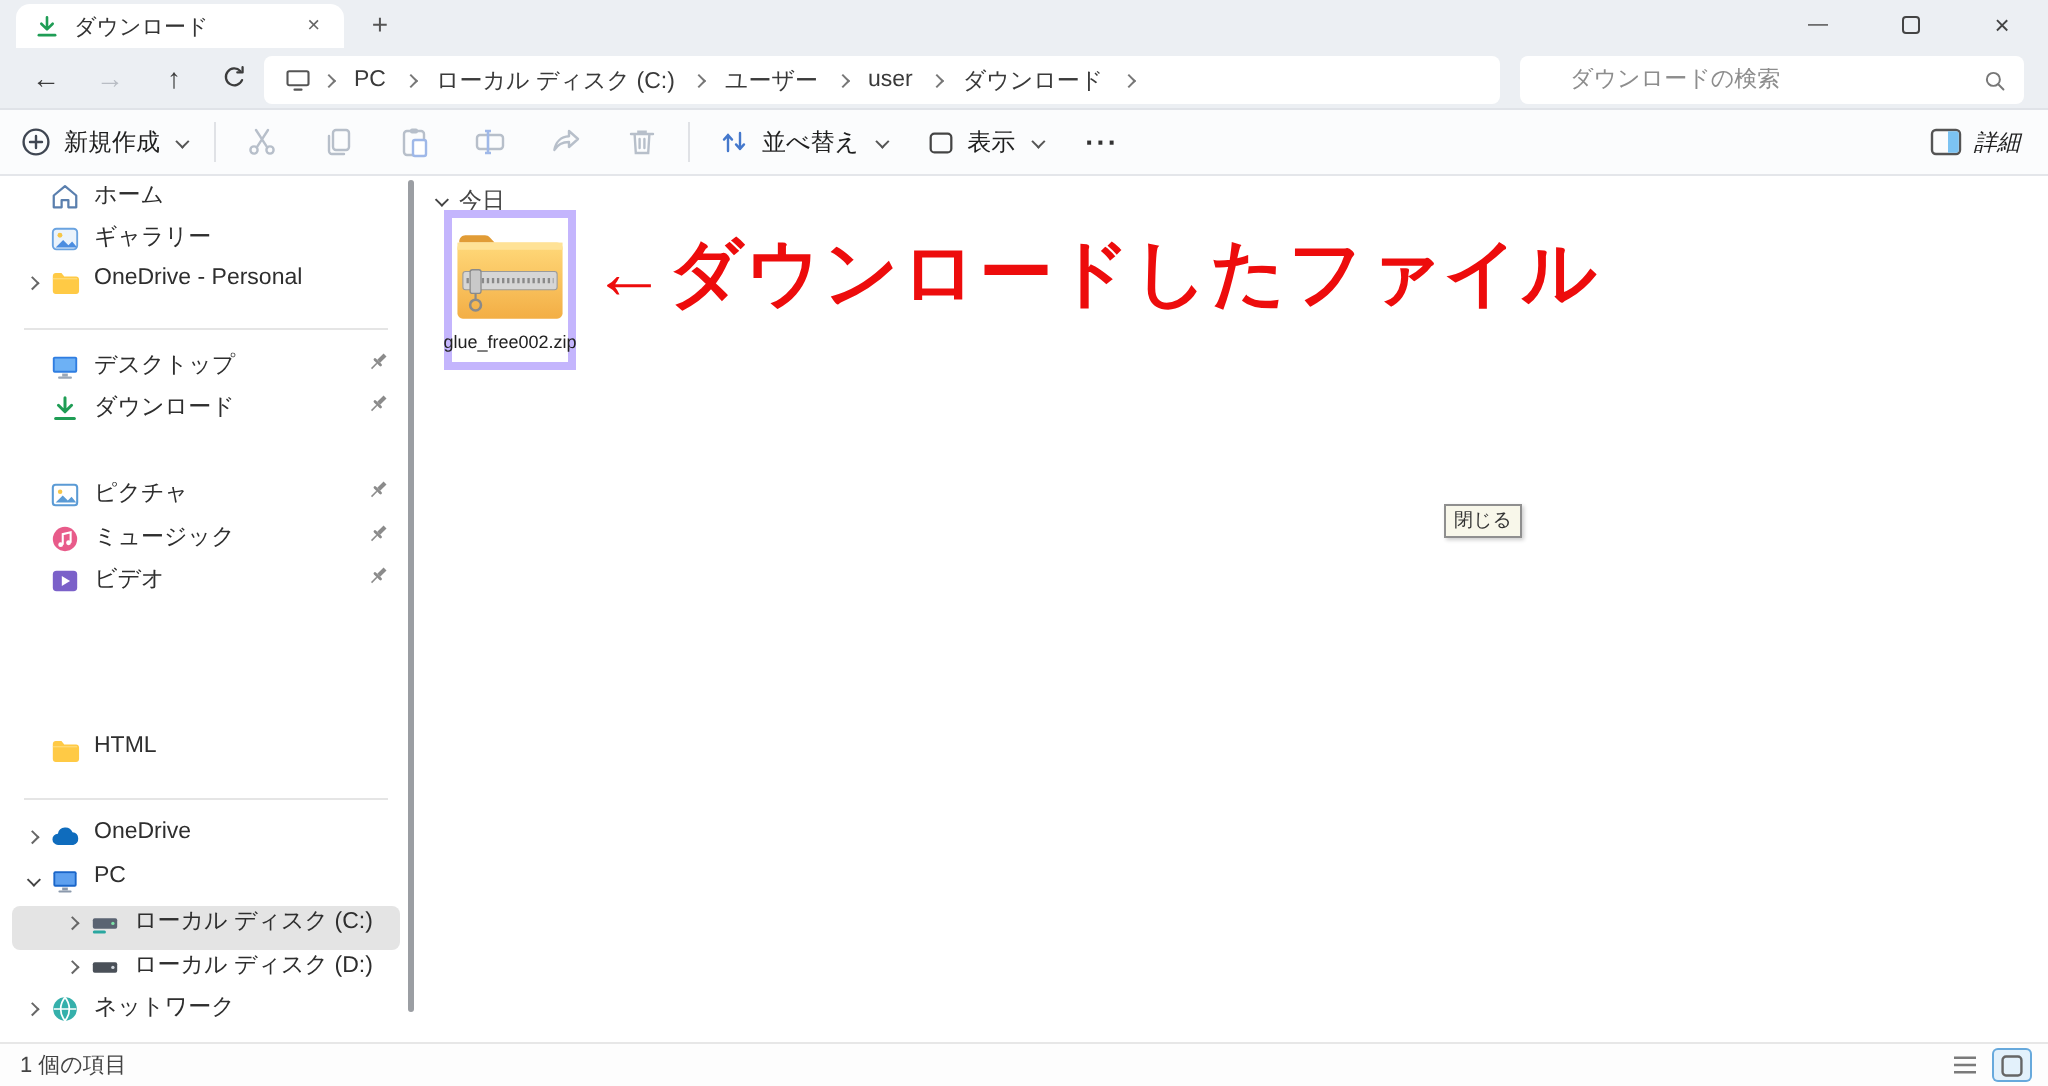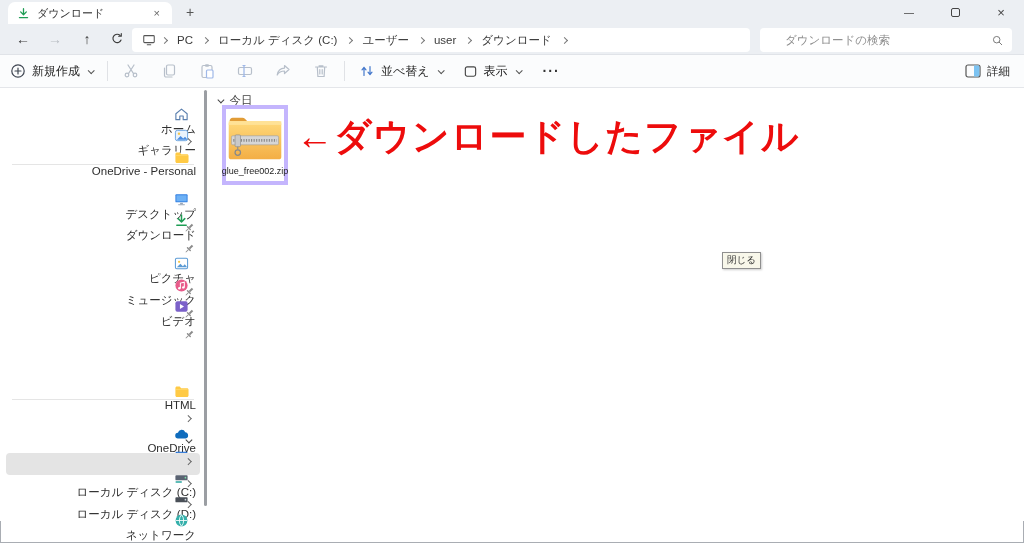--- a/index.html
+++ b/index.html
@@ -42,27 +42,27 @@
   
   .toolbar{ position:absolute; top:55px; left:0; right:0; height:33px; background:#fbfcfd;
             border-bottom:1px solid #e4e6ea; display:flex; align-items:center; }
   .tbgroup{ display:flex; align-items:center; gap:6px; padding:0 10px; }
   .tblabel{ font-size:12px; color:#1f1f1f; white-space:nowrap; }
   .caret{ width:5px; height:5px; border-right:1.2px solid #555; border-bottom:1.2px solid #555;
           transform:rotate(45deg) translateY(-1px); margin-left:2px; }
   .tbsep{ width:1px; height:20px; background:#e0e2e6; margin:0 4px; }
   .tbicon{ width:38px; height:26px; display:flex; align-items:center; justify-content:center; }
   .tbmore{ font-size:14px; font-weight:bold; color:#333; letter-spacing:1px; padding:0 12px; }
-  .tbdetails{ margin-left:auto; display:flex; align-items:center; gap:6px; padding-right:14px; }
+  .tbdetails{ margin-left:auto; display:flex; align-items:center; gap:6px; padding-right:14px;font-style:italic; }
   .tbdetails .tblabel{ font-size:11.5px; }
 
   
   .sidebar{ position:absolute; top:88px; left:0; width:208px; bottom:22px; background:#fff; }
-  .srow{ position:absolute; left:6px; width:194px; height:22px; display:flex; align-items:flex-end;
-         border-radius:4px; padding:0 4px 0 2px;flex-direction:column; }
+  .srow{ position:absolute; left:6px; width:194px; height:22px; display:flex; align-items:flex-start;
+         border-radius:4px; padding:0 4px 0 2px; }
   .srow.selected{ background:#e4e4e4; }
   .srow.indent{ padding-left:22px; }
   .chev-slot{ width:16px; height:16px; flex:none; display:flex; align-items:center; justify-content:center; }
   .chev-r{ width:4.5px; height:4.5px; border-right:1.1px solid #666; border-top:1.1px solid #666;
            transform:rotate(45deg); }
   .chev-d{ width:4.5px; height:4.5px; border-right:1.1px solid #444; border-bottom:1.1px solid #444;
            transform:rotate(45deg) translateY(-1px); }
   .sicon{ width:16px; height:16px; flex:none; margin-right:7px; display:flex; align-items:center; justify-content:center; }
   .slabel{ font-size:11.5px; color:#2e2e2e; white-space:nowrap; }
   .pin{ margin-left:auto; width:13px; height:13px; flex:none; }
@@ -492,14 +492,29 @@
         </svg>
       </span>
       <span class="tile-name">glue_free002.zip</span>
     </div>
 
     <div class="annotation">←ダウンロードしたファイル</div>
 
     <div class="tooltip">閉じる</div>
   </div>
 
+  <div class="statusbar">
+    <span class="statustext">1 個の項目</span>
+    <div class="viewtoggles">
+      <div class="vt">
+        <svg width="13" height="11" viewBox="0 0 14 12">
+            <path d="M1 2h12M1 6h12M1 10h12" stroke="#7a7a7a" stroke-width="1.4"></path>
+          </svg>
+      </div>
+      <div class="vt active">
+        <svg width="12" height="12" viewBox="0 0 14 14">
+            <rect x="1.5" y="1.5" width="11" height="11" rx="2" fill="none" stroke="#666" stroke-width="1.4"></rect>
+          </svg>
+      </div>
+    </div>
+  </div>
 
 </div>
 
 </body></html>

